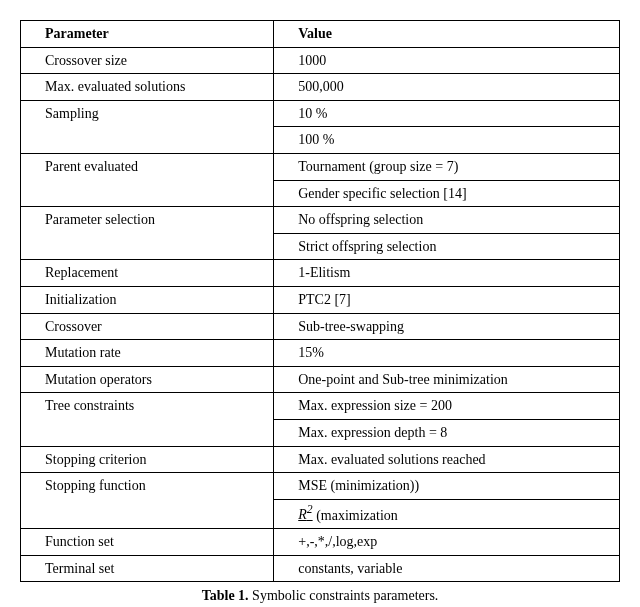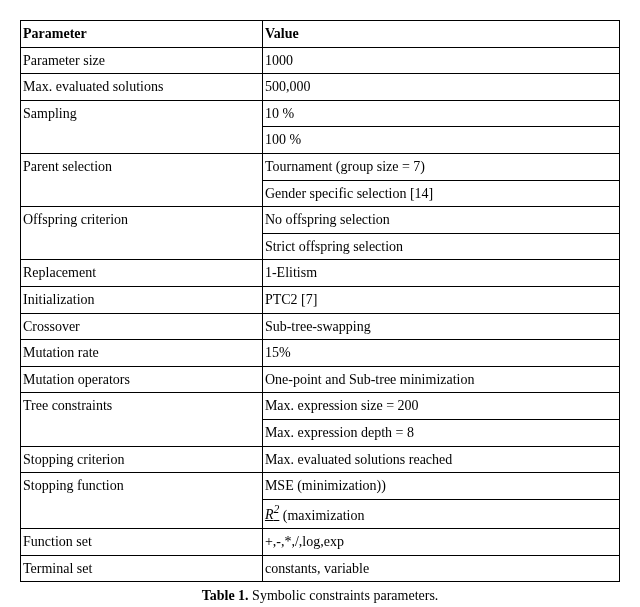--- a/index.html
+++ b/index.html
@@ -27,21 +27,21 @@
     }
 
     table {
       width: 100%;
       border-collapse: collapse;
       border: 1.5px solid #000;
     }
 
     th, td {
       border: 1px solid #000;
-      padding: 3px 2px;
+      padding: 3px 24px;
       vertical-align: top;
       line-height: 1.4;
     }
 
     thead th {
       font-weight: bold;
       text-align: left;
       border-bottom: 1.5px solid #000;
     }
 
@@ -67,49 +67,49 @@
   <table>
     <thead>
       <tr>
         <th>Parameter</th>
         <th>Value</th>
       </tr>
     </thead>
     <tbody>
 
       <tr>
-        <td>Parameter size</td>
+        <td>Crossover size</td>
         <td>1000</td>
       </tr>
 
       <tr>
         <td>Max. evaluated solutions</td>
         <td>500,000</td>
       </tr>
 
       <tr>
         <td rowspan="2">Sampling</td>
         <td>10 %</td>
       </tr>
 
       <tr>
         <td>100 %</td>
       </tr>
 
       <tr>
-        <td rowspan="2">Parent selection</td>
+        <td rowspan="2">Parent evaluated</td>
         <td>Tournament (group size = 7)</td>
       </tr>
 
       <tr>
         <td>Gender specific selection [14]</td>
       </tr>
 
       <tr>
-        <td rowspan="2">Offspring criterion</td>
+        <td rowspan="2">Parameter selection</td>
         <td>No offspring selection</td>
       </tr>
 
       <tr>
         <td>Strict offspring selection</td>
       </tr>
 
       <tr>
         <td>Replacement</td>
         <td>1-Elitism</td>

